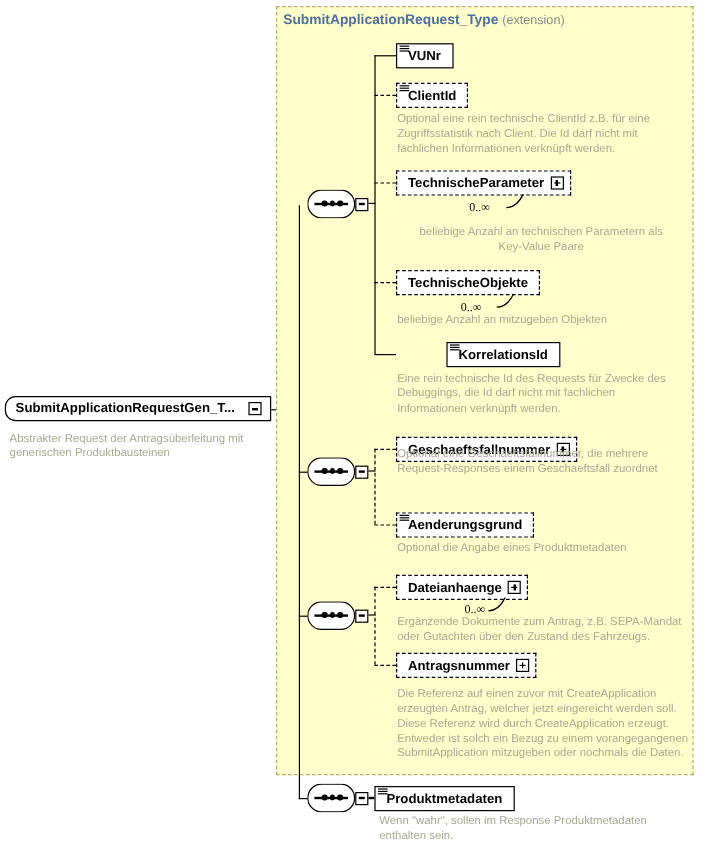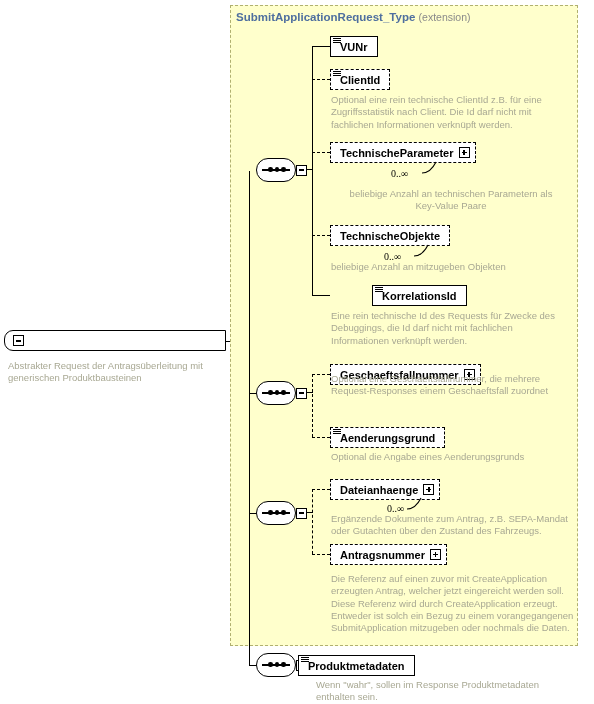--- a/index.html
+++ b/index.html
@@ -84,20 +84,21 @@
   .card{position:absolute;font-size:10px;color:#000;font-weight:normal;
         font-family:"Liberation Serif","DejaVu Serif",serif;white-space:nowrap;}
   .curl{position:absolute;}
 </style>
 </head>
 <body>
 
 <div id="root-node">
   <div id="root-box" class="node-box">
     <span class="shadow"></span>
+    <span id="root-label">SubmitApplicationRequestGen_T...</span>
     <span class="toggle"></span>
   </div>
 </div>
 <div class="desc" style="left:8px;top:360px;width:215px;">Abstrakter Request der Antragsüberleitung mit
 generischen Produktbausteinen</div>
 
 <div class="ln h" style="left:226px;top:341px;width:24px;"></div>
 
 <div id="type-panel"></div>
 <div id="type-title">
@@ -211,21 +212,21 @@
 <div class="dln h" style="left:312px;top:437px;width:18px;"></div>
 <div class="el opt" style="left:330px;top:427px;">
   <span class="elsh"></span>
   <span class="simple">
       <i></i>
       <i></i>
       <i></i>
     </span>
   <span class="name">Aenderungsgrund</span>
 </div>
-<div class="desc" style="left:331px;top:451px;width:245px;">Optional die Angabe eines Aenderungsgrunds</div>
+<div class="desc" style="left:331px;top:451px;width:245px;">Optional die Angabe eines Produktmetadaten</div>
 
 <div class="ln h" style="left:249px;top:513px;width:8px;"></div>
 <div class="seq" style="left:256px;top:501px;">
   <span class="shadow"></span>
   <span class="body"></span>
   <span class="bar"></span>
   <span class="d d1"></span>
   <span class="d d2"></span>
   <span class="d d3"></span>
   <span class="togsh"></span>
@@ -265,21 +266,21 @@
   <span class="body"></span>
   <span class="bar"></span>
   <span class="d d1"></span>
   <span class="d d2"></span>
   <span class="d d3"></span>
   <span class="togsh"></span>
   <span class="tog"></span>
   <span class="stub"></span>
 </div>
 <div class="ln h" style="left:307px;top:665px;width:8px;"></div>
-<div class="el" style="left:298px;top:655px;align-items:center;">
+<div class="el" style="left:312px;top:655px;align-items:center;">
   <span class="elsh"></span>
   <span class="simple">
       <i></i>
       <i></i>
       <i></i>
     </span>
   <span class="name">Produktmetadaten</span>
 </div>
 <div class="desc" style="left:316px;top:679px;width:248px;">Wenn "wahr", sollen im Response Produktmetadaten
 enthalten sein.</div>

